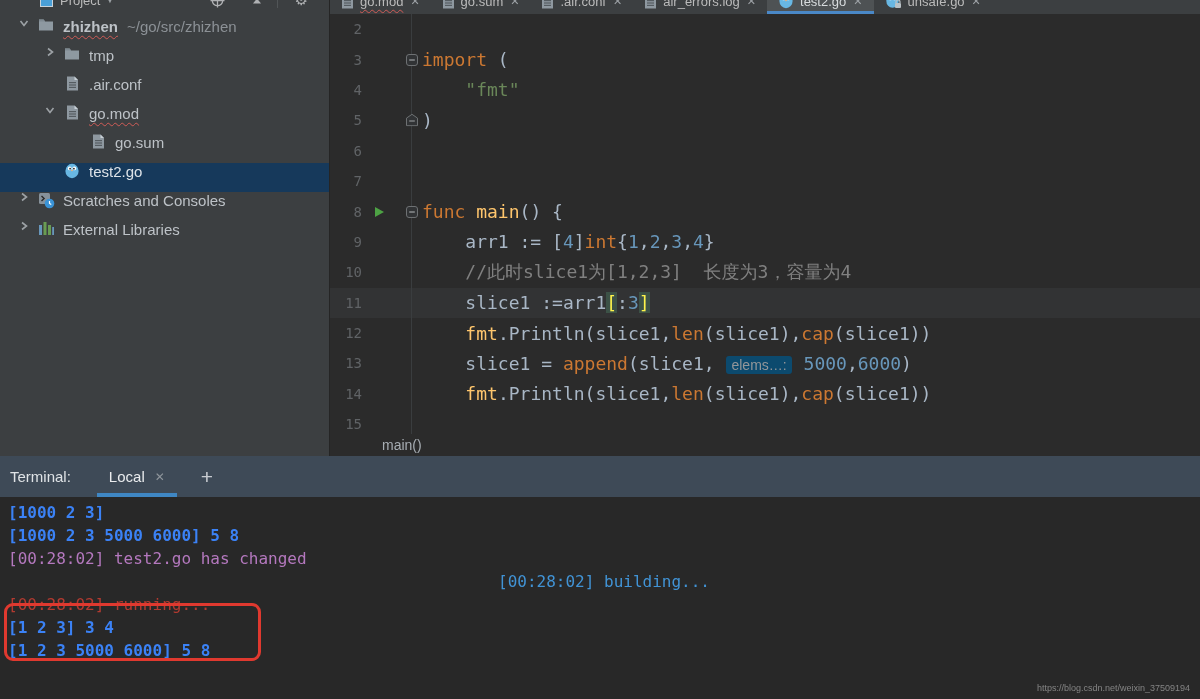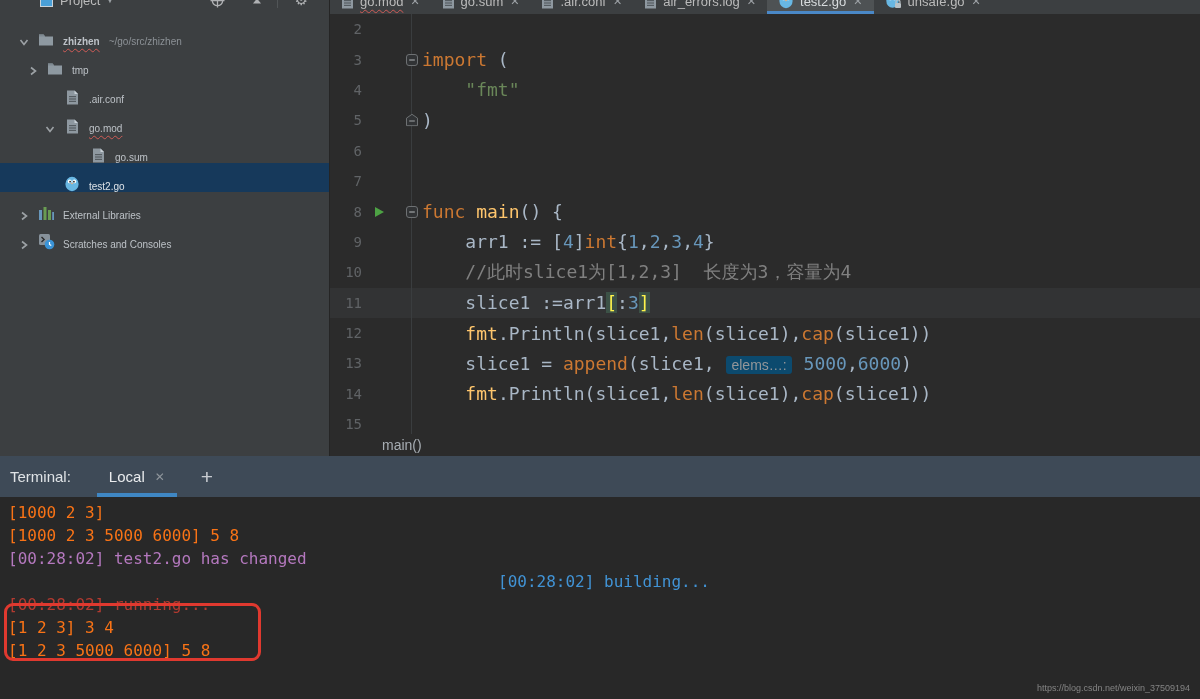--- a/index.html
+++ b/index.html
@@ -16,21 +16,21 @@
   .sh-proj-icon{ margin-left:40px; display:flex; }
   .sh-title{ color:#bbbbbb; font-size:13px; margin-left:7px; }
   .sh-caret{ color:#9da2a6; font-size:9px; margin-left:5px; }
   .sh-ico{ display:flex; color:#afb1b3; }
   .sh-target{ margin-left:96px; }
   .sh-collapse{ margin-left:26px; }
   .sh-divider{ width:1px; height:16px; background:#515557; margin-left:14px; }
   .sh-gear{ margin-left:16px; font-size:15px; color:#afb1b3; }
 
   .tree{ padding-top:5px; }
-  .tree-row{ height:29px; display:flex; align-items:flex-end; font-size:10px;
+  .tree-row{ height:29px; display:flex; align-items:flex-start; font-size:15px;
              color:#bdc2c7; cursor:default; }
   .tree-row.selected{ background:#16395b; color:#dde3e8; }
   .tree-chevron{ width:24px; flex:none; display:flex; justify-content:center; align-items:center; }
   .tree-icon{ width:20px; flex:none; margin-right:7px; display:flex; justify-content:center; align-items:center; }
   .tree-label{ white-space:nowrap; }
   .tree-hint{ color:#8c9196; margin-left:9px; white-space:nowrap; }
   .err-wavy{ text-decoration:underline wavy #cf5b56 1px; text-underline-offset:3px; }
 
   
   .tabbar{ position:absolute; left:330px; top:0; right:0; height:14px;
@@ -76,21 +76,21 @@
   .term-tab{ height:100%; display:flex; align-items:center; gap:10px; margin-left:28px;
              padding:0 10px; position:relative; }
   .term-tab::after{ content:""; position:absolute; bottom:0; left:-2px; right:-2px; height:4px;
                     background:#3f87c4; }
   .term-tab-label{ color:#eaecee; font-size:15px; }
   .term-close{ color:#8f969c; font-size:12px; }
   .term-plus{ color:#c7cbd0; font-size:21px; margin-left:26px; }
   .term-body{ position:relative; padding:4px 0 0 8px;
               font-family:"DejaVu Sans Mono",monospace; font-size:16px; line-height:23px; }
   .term-line{ white-space:pre; }
-  .tl-white{ color:#f97316; }
+  .tl-white{ color:#3b82f6;font-weight:bold; }
   .tl-purple{ color:var(--t_purple,#b478be); }
   .tl-blue{ color:var(--t_blue,#4193d5);text-align:center; }
   .tl-red{ color:var(--t_red,#b33a30); }
   .annotation-box{ position:absolute; left:4px; top:106px; width:257px; height:58px;
                    border:3px solid var(--red,#e0392f); border-radius:9px; pointer-events:none; }
 
   .watermark{ position:absolute; right:10px; bottom:6px; font-size:9px; color:#848484; }
 </style>
 </head>
 <body>
@@ -131,21 +131,21 @@
           </span>
           <span class="tree-icon">
             <svg width="16" height="14" viewBox="0 0 16 14">
               <path d="M1 1.5h4.6l1.5 2H15v9H1z" fill="#8e99a1"></path>
               <path d="M1 1.5h4.6l1.5 2H1z" fill="#7e8991"></path>
             </svg>
           </span>
           <span class="tree-label err-wavy" style="font-weight: bold;">zhizhen</span>
           <span class="tree-hint">~/go/src/zhizhen</span>
         </div>
-        <div class="tree-row" style="padding-left: 21px;">
+        <div class="tree-row" style="padding-left: 38px;">
           <span class="tree-chevron">
             <svg width="10" height="10" viewBox="0 0 10 10">
               <path d="M3 1.5L7.5 5 3 8.5" stroke="#9da2a6" stroke-width="1.6" fill="none"></path>
             </svg>
           </span>
           <span class="tree-icon">
             <svg width="16" height="14" viewBox="0 0 16 14">
               <path d="M1 1.5h4.6l1.5 2H15v9H1z" fill="#8e99a1"></path>
               <path d="M1 1.5h4.6l1.5 2H1z" fill="#7e8991"></path>
             </svg>
@@ -209,44 +209,44 @@
           </span>
           <span class="tree-label">test2.go</span>
         </div>
         <div class="tree-row" style="padding-left: 12px;">
           <span class="tree-chevron">
             <svg width="10" height="10" viewBox="0 0 10 10">
               <path d="M3 1.5L7.5 5 3 8.5" stroke="#9da2a6" stroke-width="1.6" fill="none"></path>
             </svg>
           </span>
           <span class="tree-icon">
+            <svg width="17" height="17" viewBox="0 0 17 17">
+              <rect x="1" y="1" width="11" height="11" rx="1.5" fill="#87929b"></rect>
+              <path d="M3.5 4l2.6 2.5L3.5 9" stroke="#2b2b2b" stroke-width="1.4" fill="none"></path>
+              <circle cx="11.5" cy="11.5" r="4.8" fill="#3a93d6"></circle>
+              <path d="M11.5 8.9v2.6l1.8 1.1" stroke="#fff" stroke-width="1.2" fill="none"></path>
+            </svg>
+          </span>
+          <span class="tree-label">Scratches and Consoles</span>
+        </div>
+        <div class="tree-row" style="padding-left: 12px;">
+          <span class="tree-chevron">
+            <svg width="10" height="10" viewBox="0 0 10 10">
+              <path d="M3 1.5L7.5 5 3 8.5" stroke="#9da2a6" stroke-width="1.6" fill="none"></path>
+            </svg>
+          </span>
+          <span class="tree-icon">
             <svg width="17" height="15" viewBox="0 0 17 15">
               <rect x="1" y="4" width="3" height="10" fill="#6897bb"></rect>
               <rect x="5.5" y="1" width="3" height="13" fill="#699c52"></rect>
               <rect x="10" y="4" width="3" height="10" fill="#699c52"></rect>
               <rect x="14.2" y="6" width="1.8" height="8" fill="#6897bb"></rect>
             </svg>
           </span>
           <span class="tree-label">External Libraries</span>
-        </div>
-        <div class="tree-row" style="padding-left: 12px;">
-          <span class="tree-chevron">
-            <svg width="10" height="10" viewBox="0 0 10 10">
-              <path d="M3 1.5L7.5 5 3 8.5" stroke="#9da2a6" stroke-width="1.6" fill="none"></path>
-            </svg>
-          </span>
-          <span class="tree-icon">
-            <svg width="17" height="17" viewBox="0 0 17 17">
-              <rect x="1" y="1" width="11" height="11" rx="1.5" fill="#87929b"></rect>
-              <path d="M3.5 4l2.6 2.5L3.5 9" stroke="#2b2b2b" stroke-width="1.4" fill="none"></path>
-              <circle cx="11.5" cy="11.5" r="4.8" fill="#3a93d6"></circle>
-              <path d="M11.5 8.9v2.6l1.8 1.1" stroke="#fff" stroke-width="1.2" fill="none"></path>
-            </svg>
-          </span>
-          <span class="tree-label">Scratches and Consoles</span>
         </div>
       </div>
   </aside>
 
   <div class="tabbar" id="tabbar">
       <div class="tab">
         <div class="tab-inner">
           <span style="display: flex;">
             <svg width="13" height="15" viewBox="0 0 13 15">
               <path d="M1 0.5h7.5L12 4v10.5H1z" fill="#8e98a0"></path>

